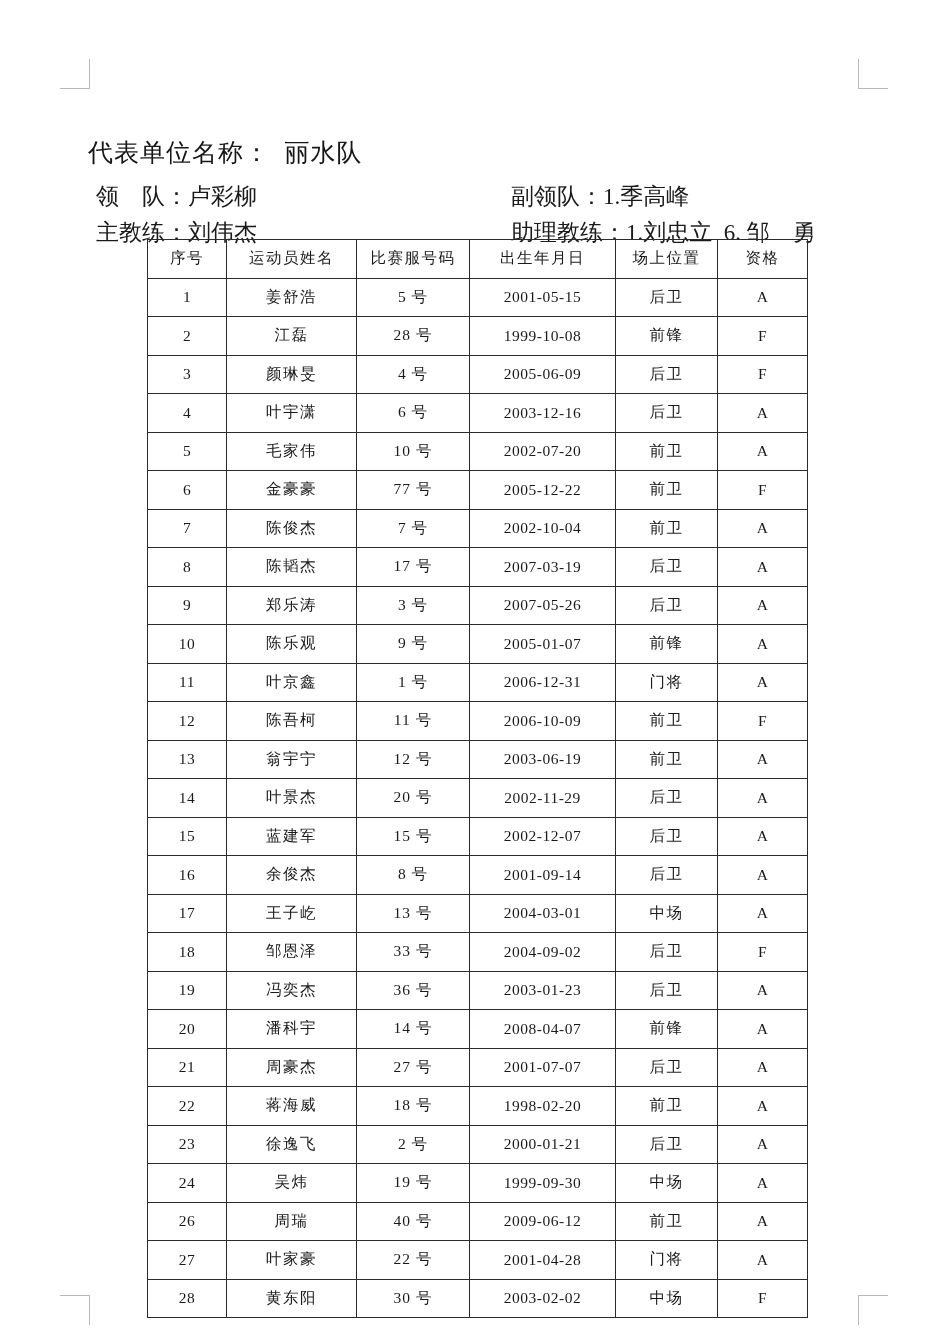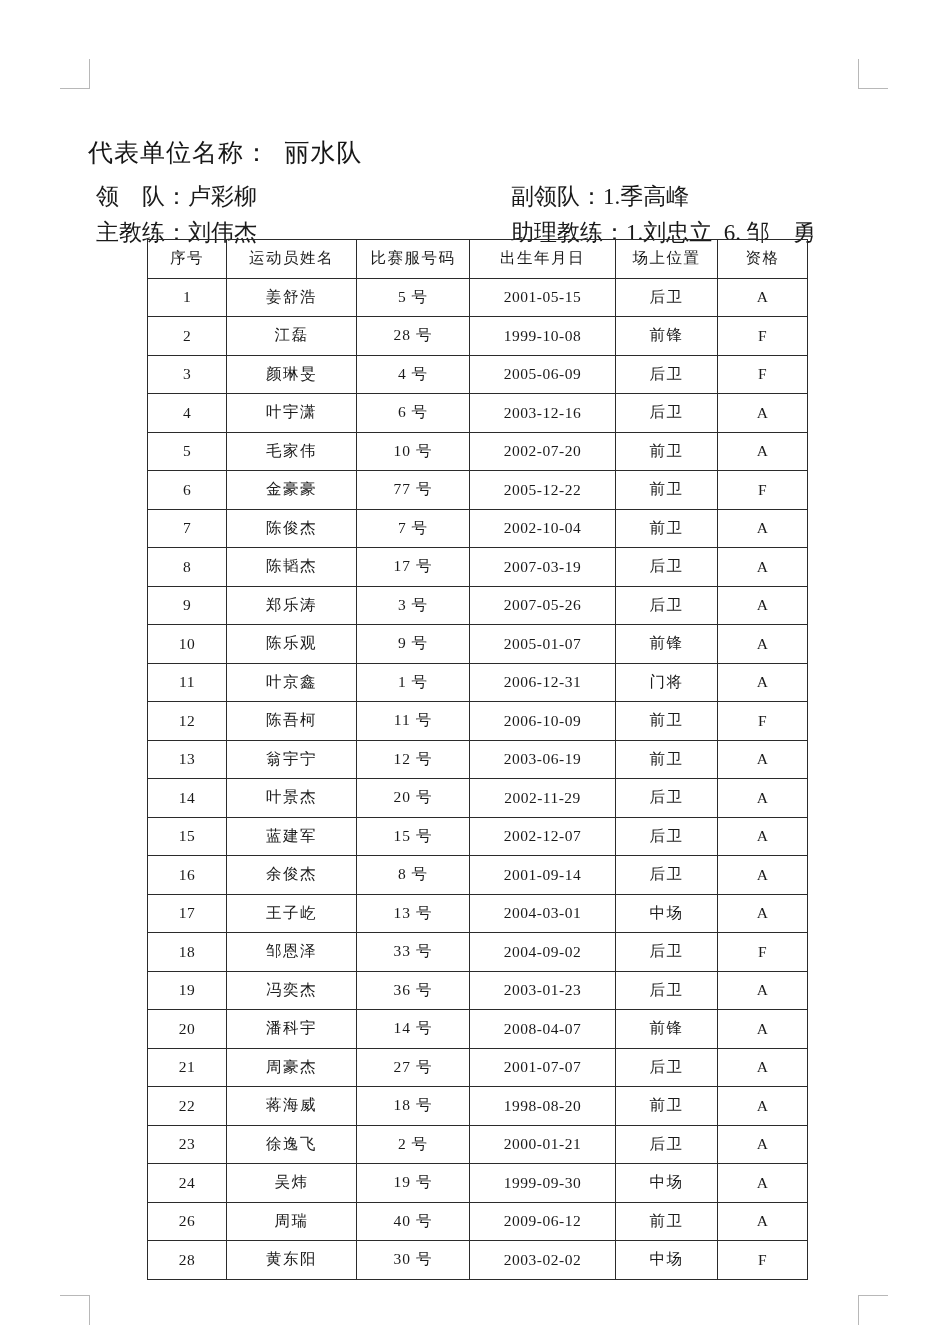--- a/index.html
+++ b/index.html
@@ -322,21 +322,21 @@
           <td class="cell-cn">周豪杰</td>
           <td class="cell-shirt">27 号</td>
           <td class="cell-num">2001-07-07</td>
           <td class="cell-cn">后卫</td>
           <td class="cell-num">A</td>
         </tr>
         <tr>
           <td class="cell-num">22</td>
           <td class="cell-cn">蒋海威</td>
           <td class="cell-shirt">18 号</td>
-          <td class="cell-num">1998-08-20</td>
+          <td class="cell-num">1998-02-20</td>
           <td class="cell-cn">前卫</td>
           <td class="cell-num">A</td>
         </tr>
         <tr>
           <td class="cell-num">23</td>
           <td class="cell-cn">徐逸飞</td>
           <td class="cell-shirt">2 号</td>
           <td class="cell-num">2000-01-21</td>
           <td class="cell-cn">后卫</td>
           <td class="cell-num">A</td>
@@ -351,20 +351,28 @@
         </tr>
         <tr>
           <td class="cell-num">26</td>
           <td class="cell-cn">周瑞</td>
           <td class="cell-shirt">40 号</td>
           <td class="cell-num">2009-06-12</td>
           <td class="cell-cn">前卫</td>
           <td class="cell-num">A</td>
         </tr>
         <tr>
+          <td class="cell-num">27</td>
+          <td class="cell-cn">叶家豪</td>
+          <td class="cell-shirt">22 号</td>
+          <td class="cell-num">2001-04-28</td>
+          <td class="cell-cn">门将</td>
+          <td class="cell-num">A</td>
+        </tr>
+        <tr>
           <td class="cell-num">28</td>
           <td class="cell-cn">黄东阳</td>
           <td class="cell-shirt">30 号</td>
           <td class="cell-num">2003-02-02</td>
           <td class="cell-cn">中场</td>
           <td class="cell-num">F</td>
         </tr>
       </tbody>
   </table>
 </div>

